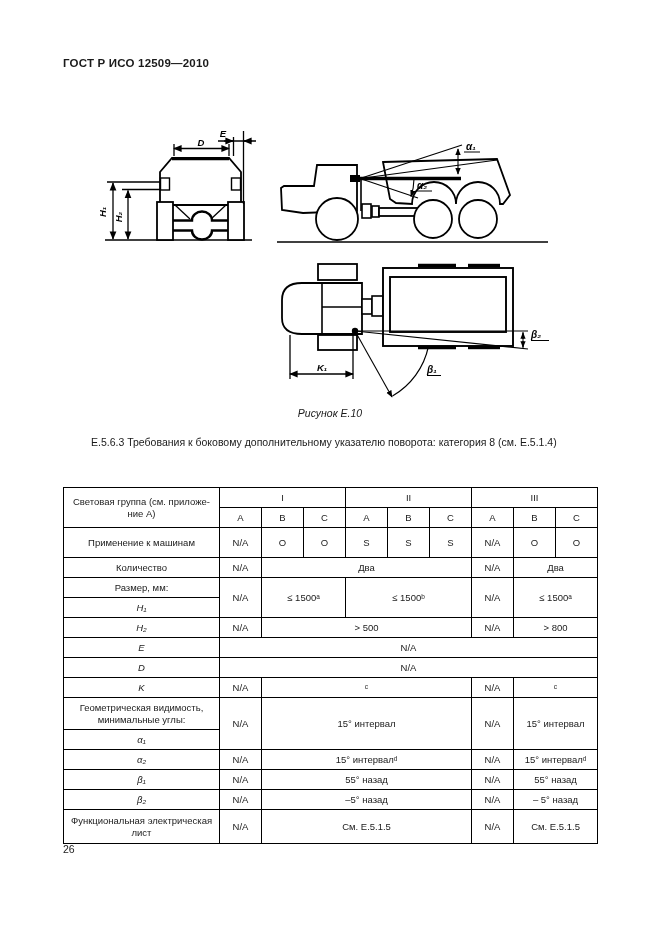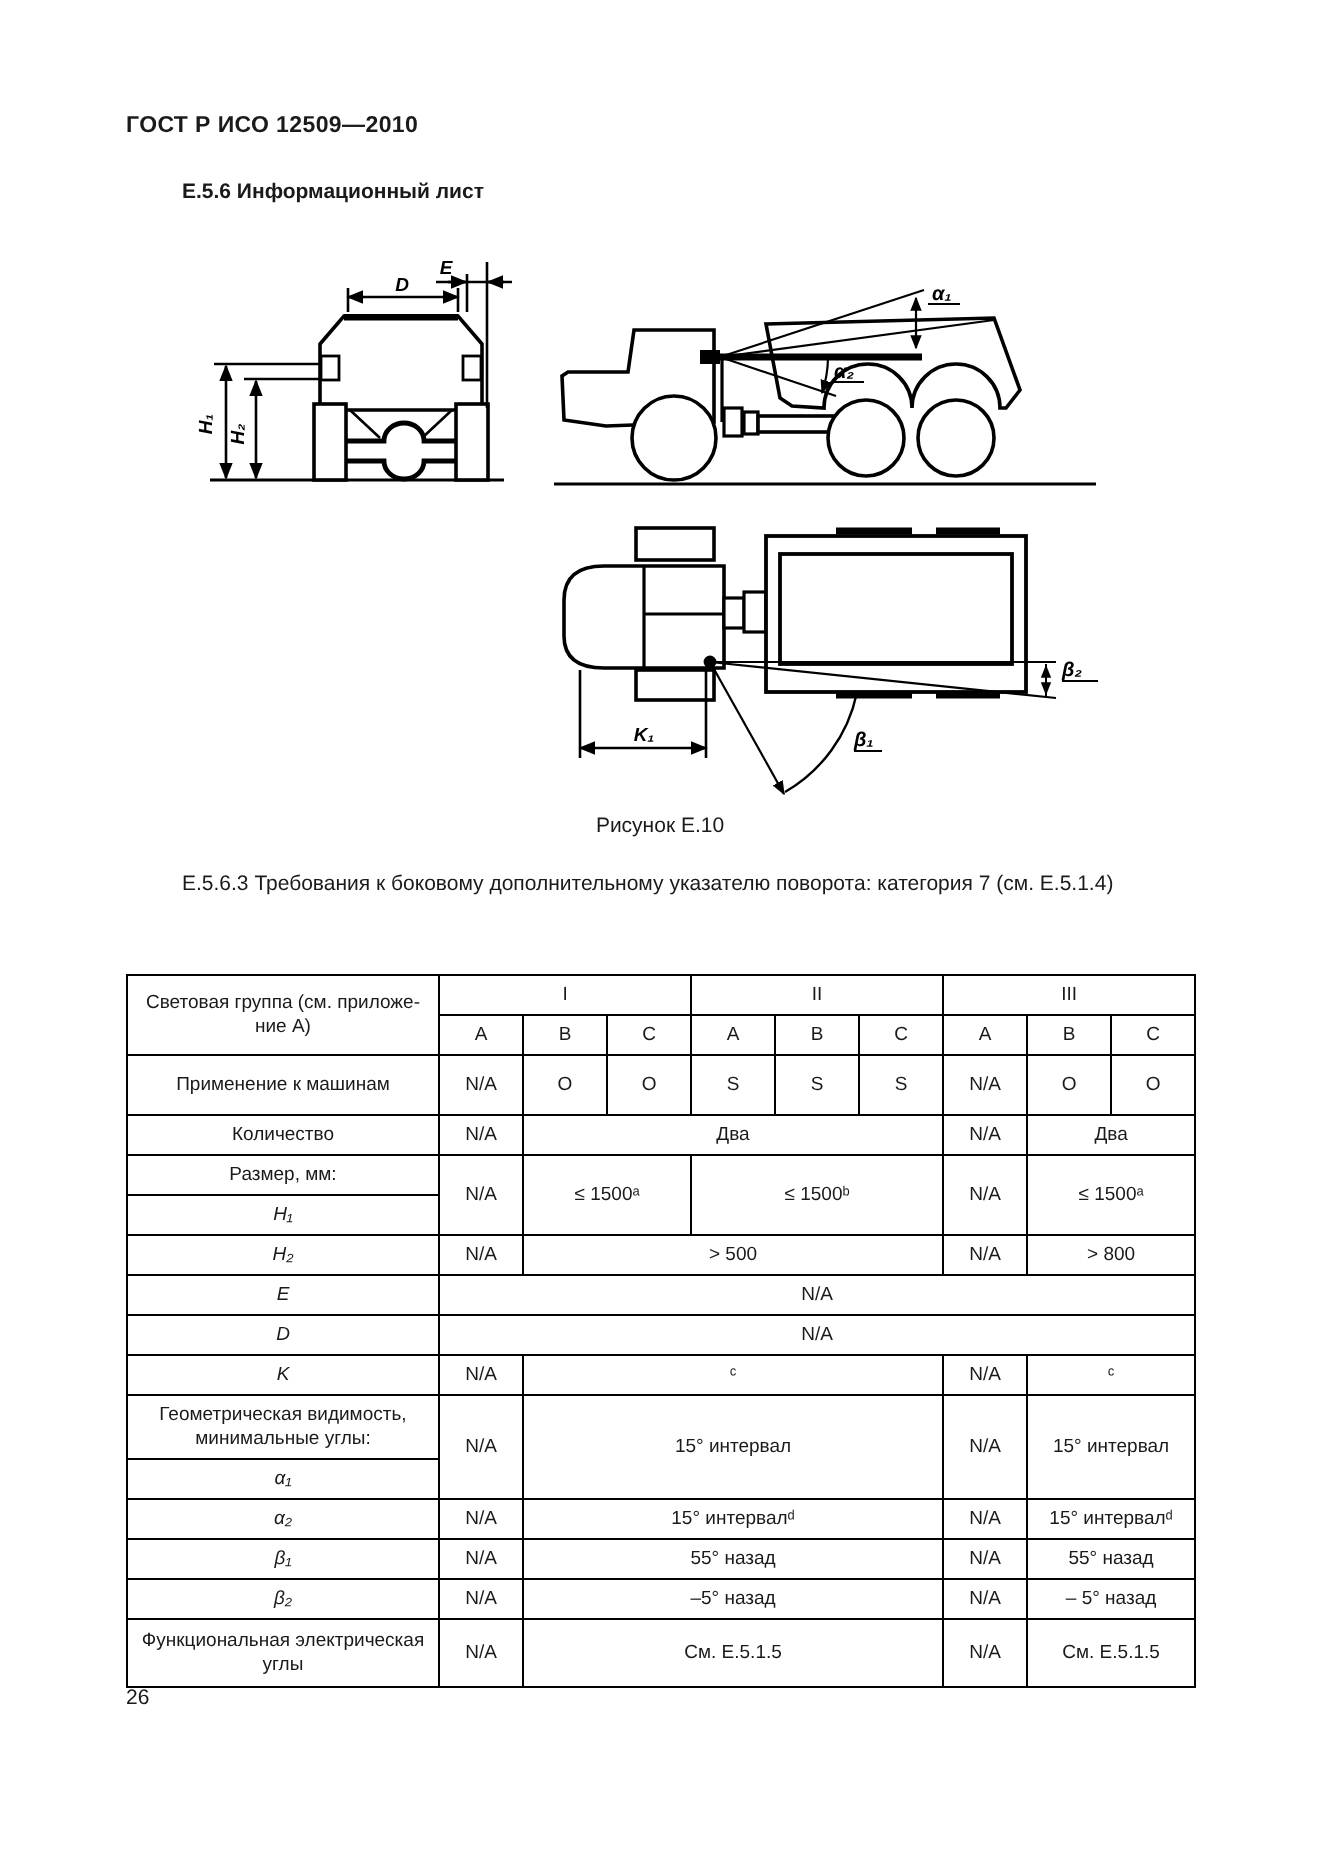--- a/index.html
+++ b/index.html
@@ -5,21 +5,21 @@
   html,body{margin:0;padding:0;background:#888;}
   .page{
     width:661px;height:936px;background:#ffffff;position:relative;margin:0 auto;
     font-family:"Liberation Sans","DejaVu Sans",sans-serif;color:#1a1a1a;overflow:hidden;
   }
   .hdr{position:absolute;left:63px;top:57px;font-size:11.5px;font-weight:bold;letter-spacing:.2px;text-align:right;}
   .intro{position:absolute;left:63px;top:90px;width:534px;font-size:10.5px;line-height:13.5px;}
   .intro p{margin:0;text-indent:28px;}
   .intro .b{font-weight:bold;}
   .figure-svg{position:absolute;left:60px;top:118px;}
-  .fig-caption{position:absolute;left:63px;top:407px;width:534px;text-align:center;font-size:10.5px;}
+  .fig-caption{position:absolute;left:63px;top:407px;width:534px;text-align:center;font-size:10.5px;font-style:italic;}
   .paras{position:absolute;left:63px;top:436px;width:534px;font-size:10.5px;line-height:13.5px;}
   .paras p{margin:0 0 1px 0;text-indent:28px;text-align:justify;}
   .tbl-wrap{position:absolute;left:63px;top:487px;}
   table.gost{border-collapse:collapse;table-layout:fixed;width:534px;font-size:9.5px;line-height:11.5px;padding-left:21px;}
   table.gost td{border:1px solid #000;padding:1px 3px;text-align:center;vertical-align:middle;height:17px;overflow:hidden;}
   td.lbl{text-align:left;padding-left:5px;border-right:3px double #000;hyphens:manual;}
   td.sub{text-align:left;padding-left:44px;font-style:italic;border-right:3px double #000;}
   td.nb{border-bottom:none;}
   td.nt{border-top:none;}
   td.vb{vertical-align:bottom;padding-bottom:4px;}
@@ -29,21 +29,20 @@
   svg .gk{font-size:10px;font-style:italic;font-weight:bold;}
 </style>
 </head>
 <body>
 
 <div class="page">
 
   <div class="hdr">ГОСТ Р ИСО 12509—2010</div>
 
   <div class="intro">
-    <p class="b">Е.5.6 Информационный лист</p>
   </div>
 
   <svg class="figure-svg" width="560" height="300" viewBox="60 120 560 300" fill="none" stroke="#000" stroke-width="1.3">
     <defs>
       <marker id="ah" viewBox="0 0 10 10" refX="9" refY="5" markerWidth="6.5" markerHeight="6.5" orient="auto-start-reverse">
         <path d="M0,1 L10,5 L0,9 z" fill="#000" stroke="none"></path>
       </marker>
     </defs>
 
     <g>
@@ -153,21 +152,21 @@
       <line x1="290" y1="337" x2="290" y2="381"></line>
       <line x1="353" y1="337" x2="353" y2="381"></line>
       <line x1="290" y1="376" x2="353" y2="376" marker-start="url(#ah)" marker-end="url(#ah)"></line>
       <text class="dim" text-anchor="middle" x="322" y="372.5" fill="#000" stroke="none">K₁</text>
     </g>
   </svg>
 
   <div class="fig-caption">Рисунок Е.10</div>
 
   <div class="paras">
-    <p>Е.5.6.3 Требования к боковому дополнительному указателю поворота: категория 7 (см. Е.5.1.4)</p>
+    <p>Е.5.6.3 Требования к боковому дополнительному указателю поворота: категория 8 (см. Е.5.1.4)</p>
   </div>
 
   <div class="tbl-wrap">
     <table class="gost">
       <colgroup>
         <col style="width:156px">
         <col style="width:42px">
           <col style="width:42px">
           <col style="width:42px">
         <col style="width:42px">
@@ -278,21 +277,21 @@
         </tr>
         <tr>
           <td class="sub nt">β₂</td>
           <td>N/A</td>
           <td colspan="5">–5° назад</td>
           <td>N/A</td>
           <td colspan="2">– 5° назад</td>
         </tr>
 
         <tr style="height:34px">
-          <td class="lbl">Функциональная электричес­кая углы</td>
+          <td class="lbl">Функциональная электричес­кая лист</td>
           <td>N/A</td>
           <td colspan="5">См. Е.5.1.5</td>
           <td>N/A</td>
           <td colspan="2">См. Е.5.1.5</td>
         </tr>
       </tbody>
     </table>
   </div>
 
   <div class="pagenum">26</div>

